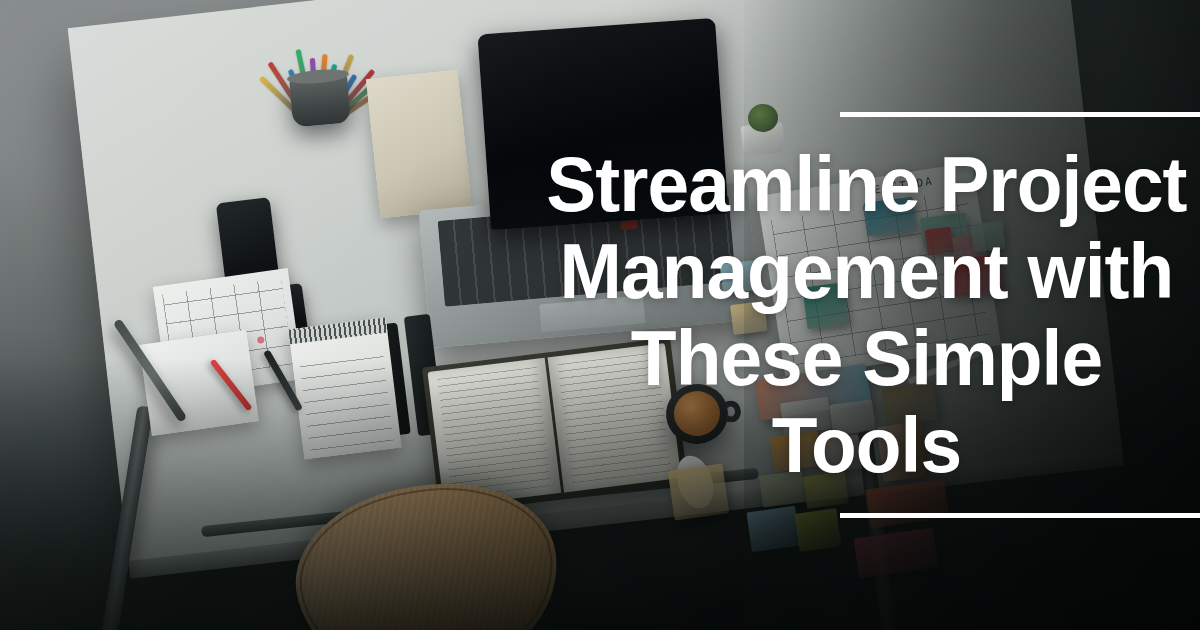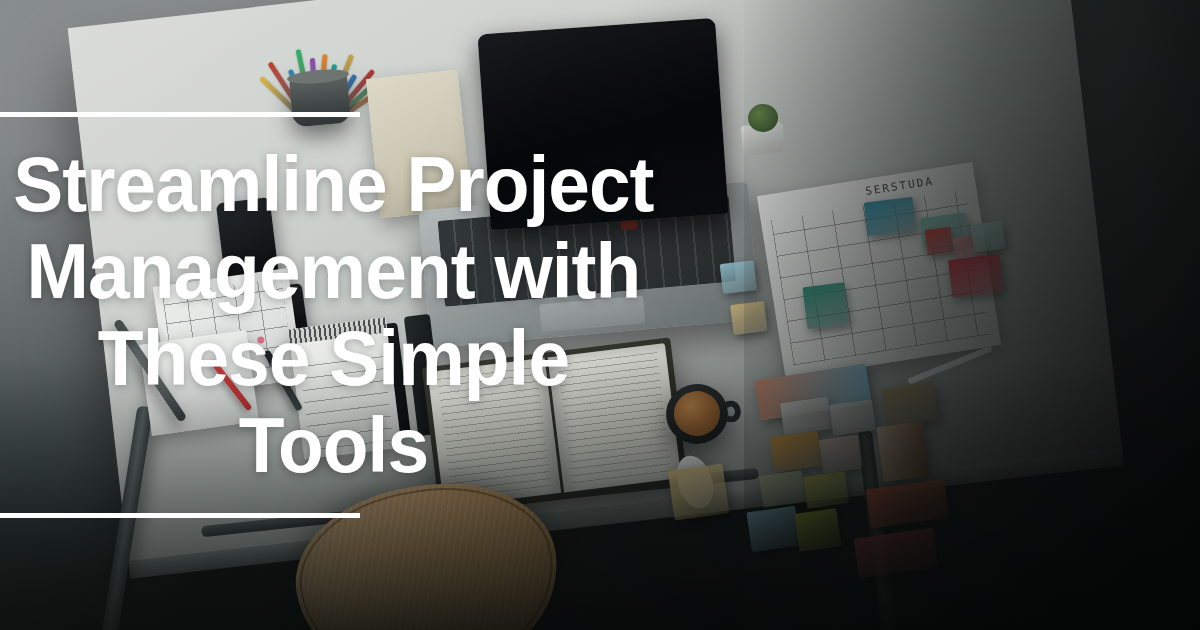--- a/index.html
+++ b/index.html
@@ -340,21 +340,21 @@
   }
   .chair-grain {
     position:absolute; inset:0; border-radius:inherit;
     background:repeating-linear-gradient(108deg, rgba(255,255,255,0.07) 0 2px, rgba(120,80,40,0.07) 2px 6px);
   }
 
   
   .overlay {
     position:absolute; inset:0;
     display:flex; flex-direction:column;
-    align-items:flex-start; justify-content:center;
+    align-items:flex-end; justify-content:center;
     z-index:40;
   }
   .rule {
     width:360px; height:5px;
     background:#ffffff;
     flex:none;
   }
   .rule-top { margin-bottom:24px; }
   .rule-bottom { margin-top:24px; }
 

